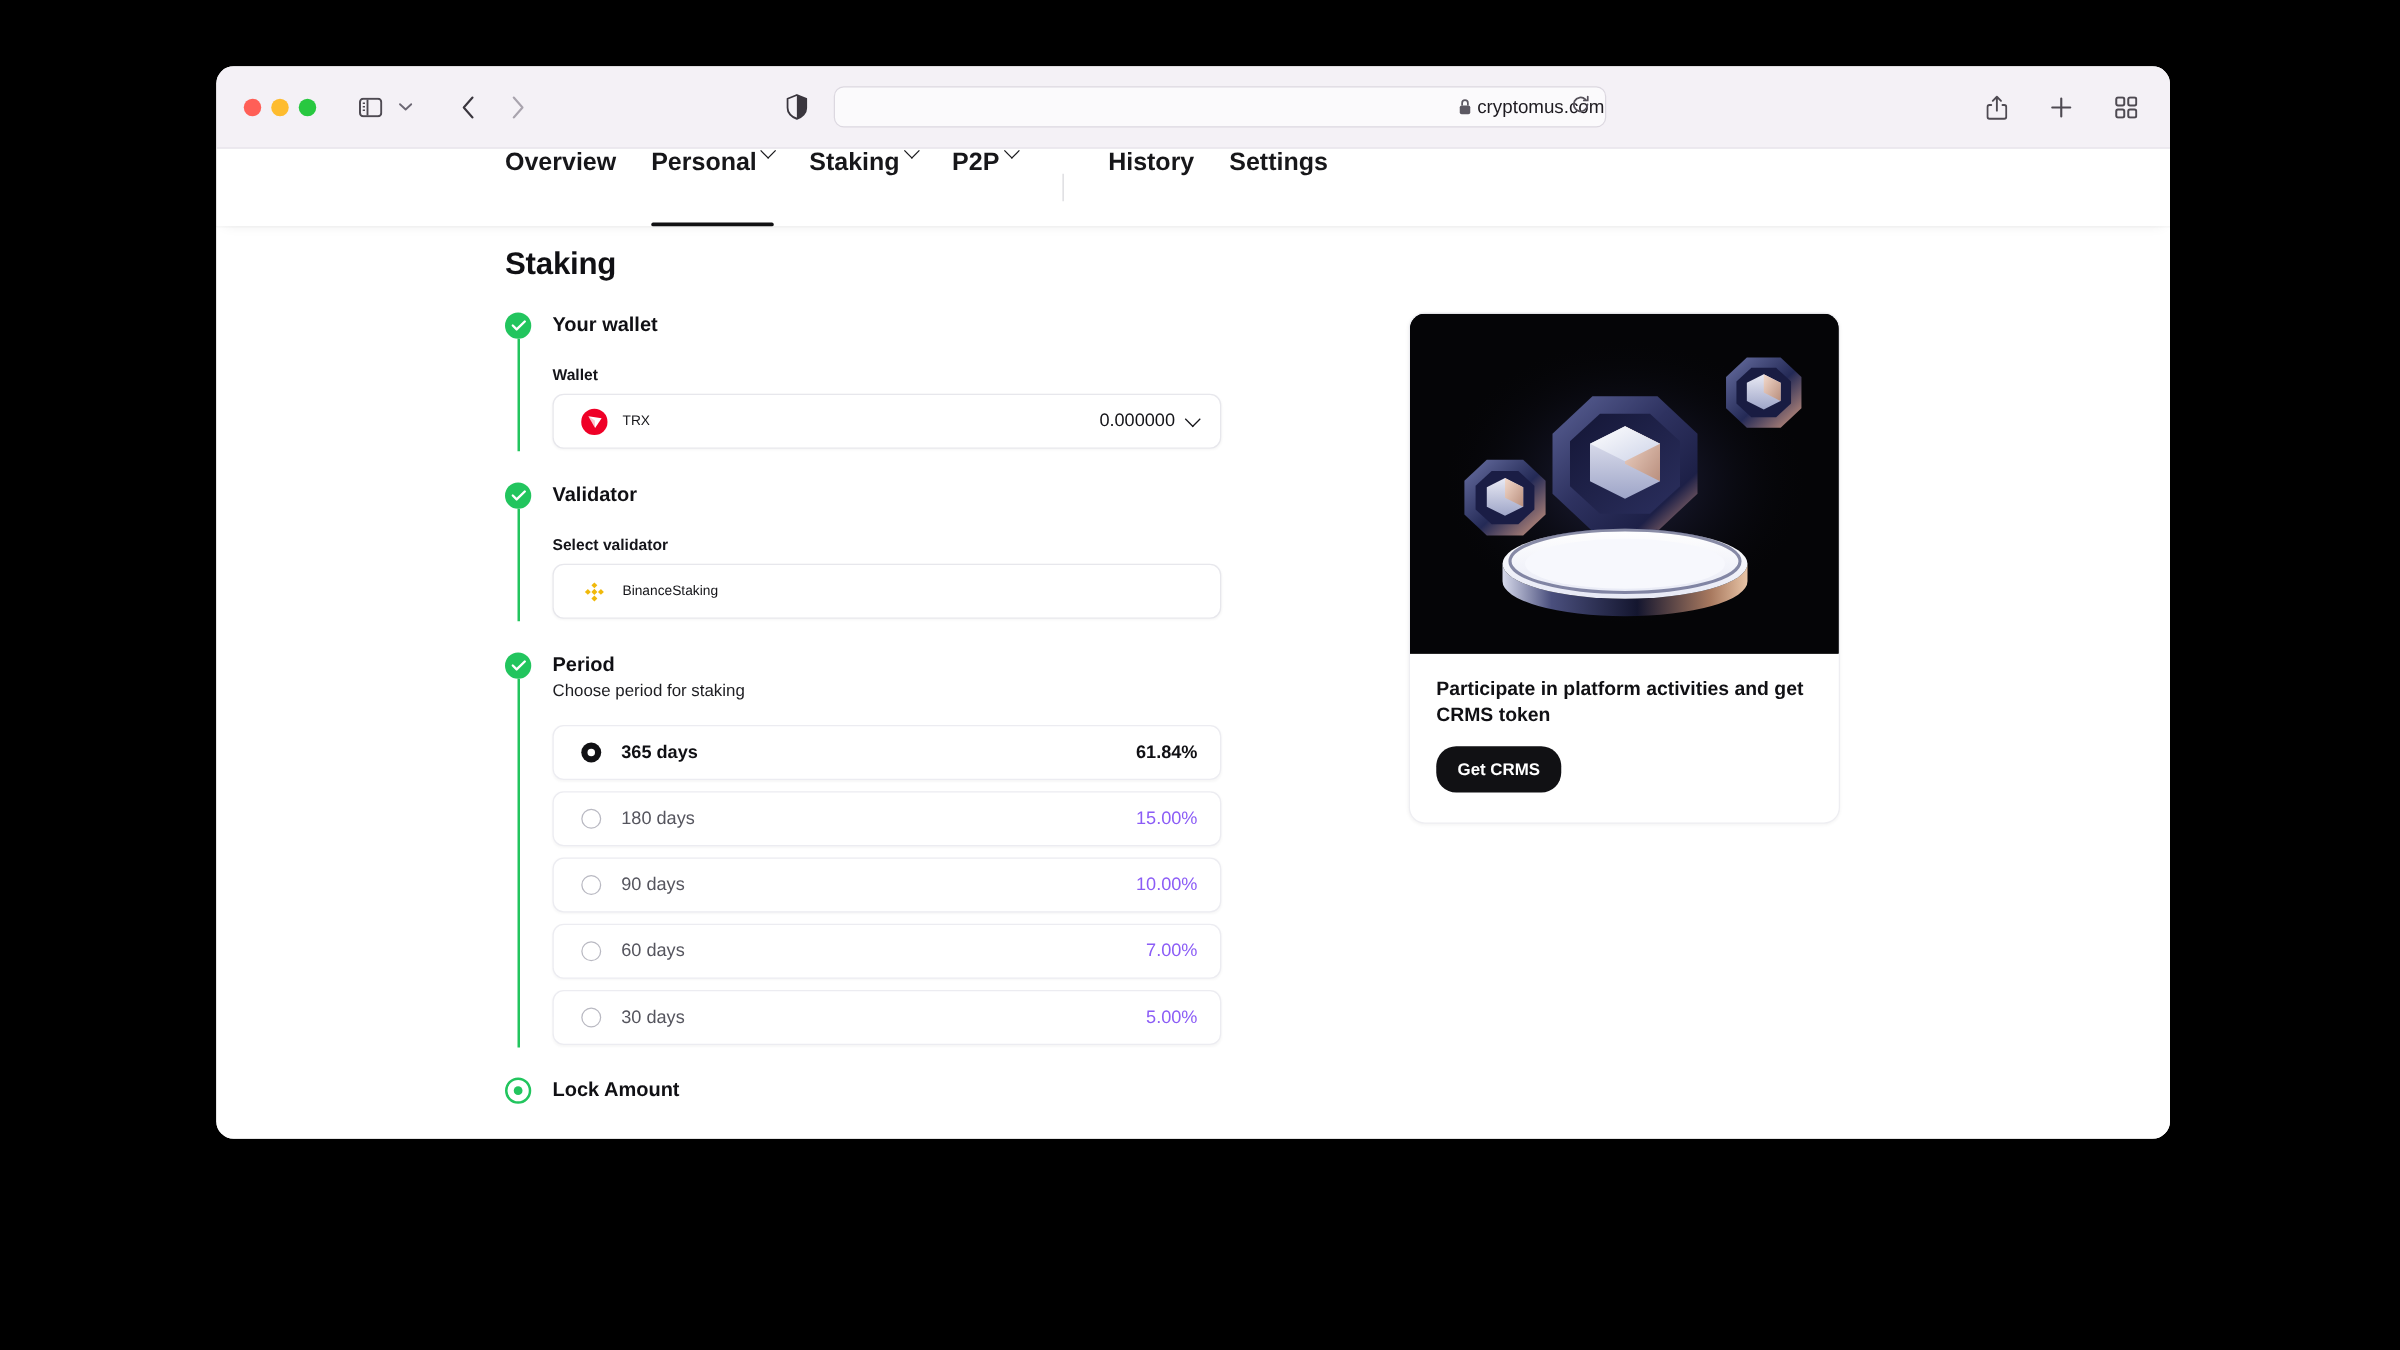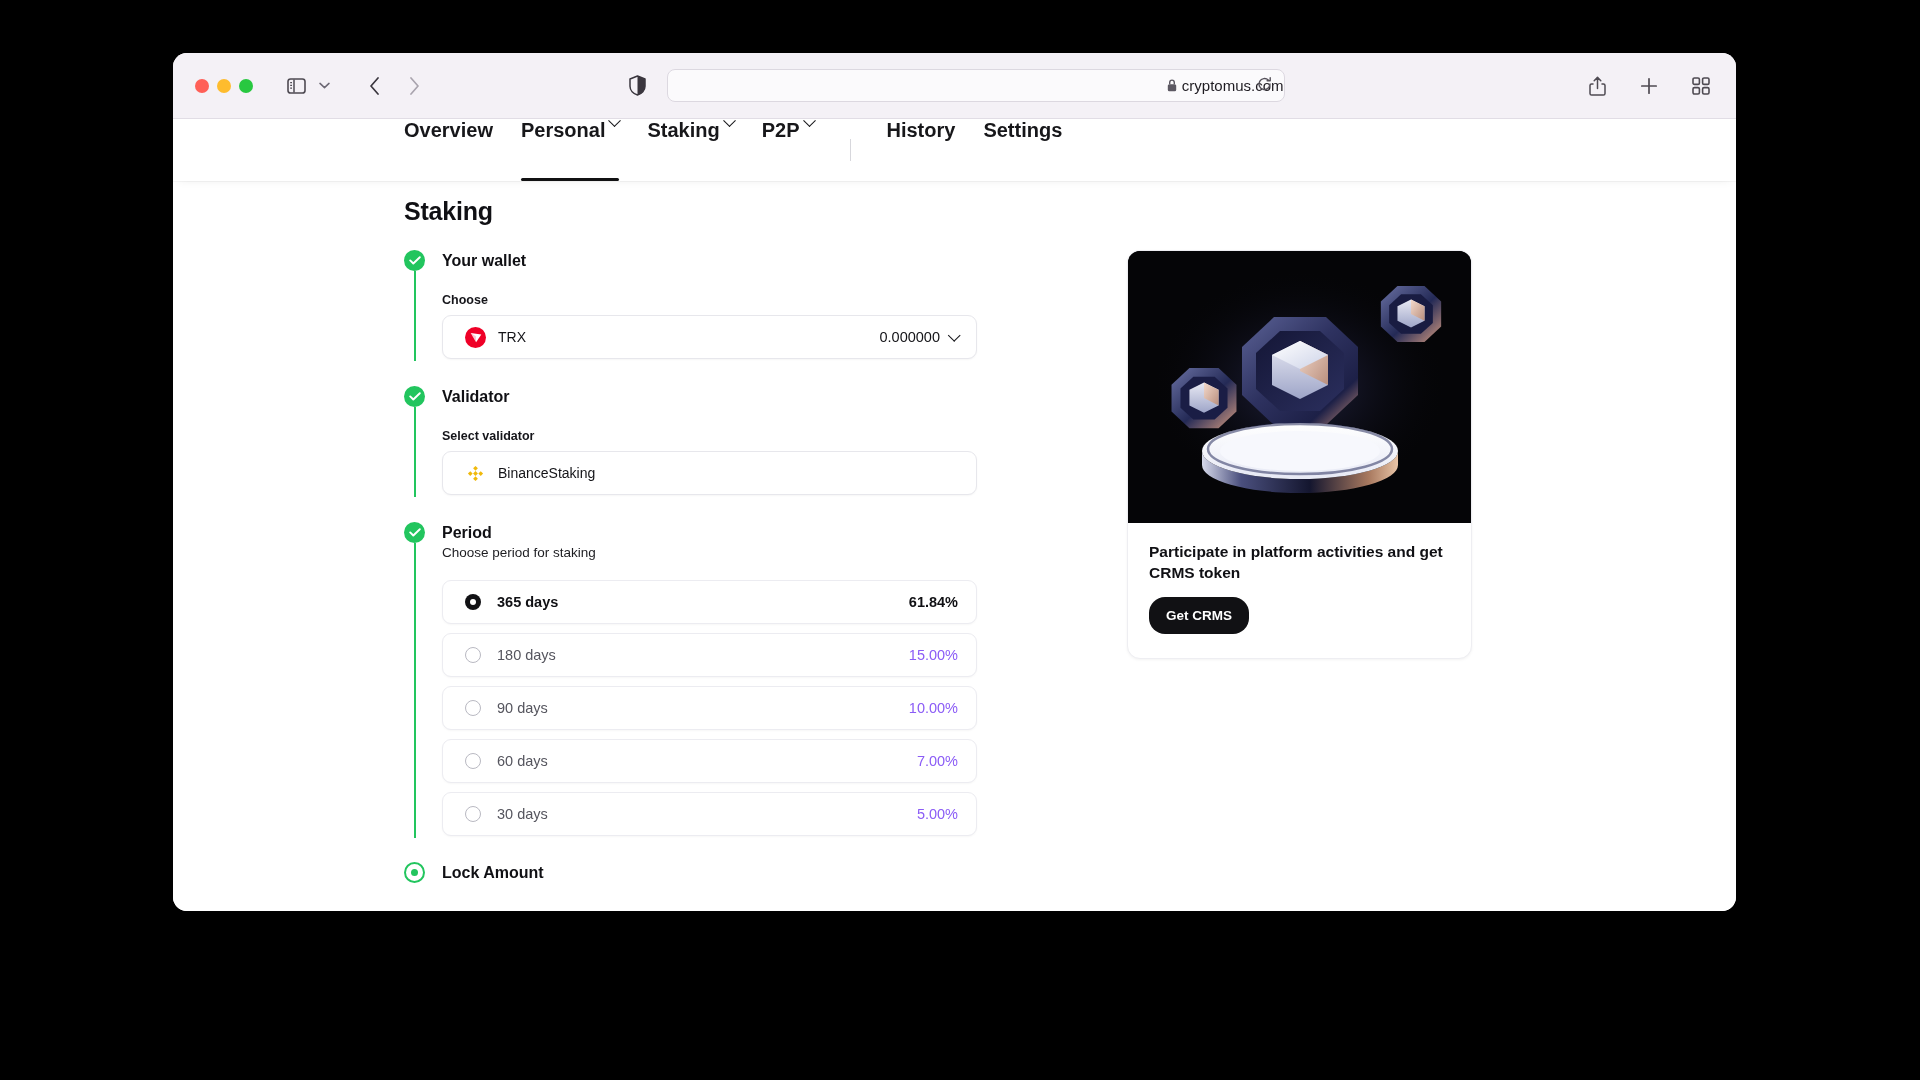--- a/index.html
+++ b/index.html
@@ -181,21 +181,21 @@
     width: 535px;
     height: 44px;
     background: #ffffff;
     border: 1px solid #e7e7ec;
     border-radius: 9px;
     display: flex; align-items: center;
     padding: 0 18px 0 22px;
     box-shadow: 0 1px 2px rgba(16,16,20,0.04);
   }
   .sb-left { display: flex; align-items: center; gap: 12px; }
-  .sb-label { font-size: 14px; color: #141418; }
+  .sb-label { font-size: 11px; color: #141418; }
   .sb-right {
     margin-left: auto;
     display: flex; align-items: center; gap: 9px;
     font-size: 14.5px; color: #141418;
   }
   .chev-down {
     width: 9px; height: 9px;
     border-right: 1.8px solid #141418;
     border-bottom: 1.8px solid #141418;
     transform: rotate(45deg) translate(-1px,-2px);
@@ -410,21 +410,21 @@
 
           <div class="step">
             <div class="step-marker">
               <svg width="12" height="9" viewBox="0 0 12 9" fill="none">
                 <path d="M1.2 4.4L4.3 7.5L10.8 1.2" stroke="#ffffff" stroke-width="1.9" stroke-linecap="round" stroke-linejoin="round"></path>
               </svg>
             </div>
             <div class="step-line"></div>
 
             <div class="step-title">Your wallet</div>
-            <div class="field-label">Choose</div>
+            <div class="field-label">Wallet</div>
 
             <div class="select-box">
               <div class="sb-left">
                 <span class="coin-icon trx">
                   <svg width="12" height="11" viewBox="0 0 12 11" fill="none">
                     <path d="M0.7 0.9L11.3 2.6L6.1 10.3L0.7 0.9Z" fill="#ffffff"></path>
                     <path d="M0.7 0.9L6.1 10.3L5.9 4.3L0.7 0.9Z" fill="#ef0027" opacity="0.22"></path>
                   </svg>
                 </span>
                 <span class="sb-label">TRX</span>

